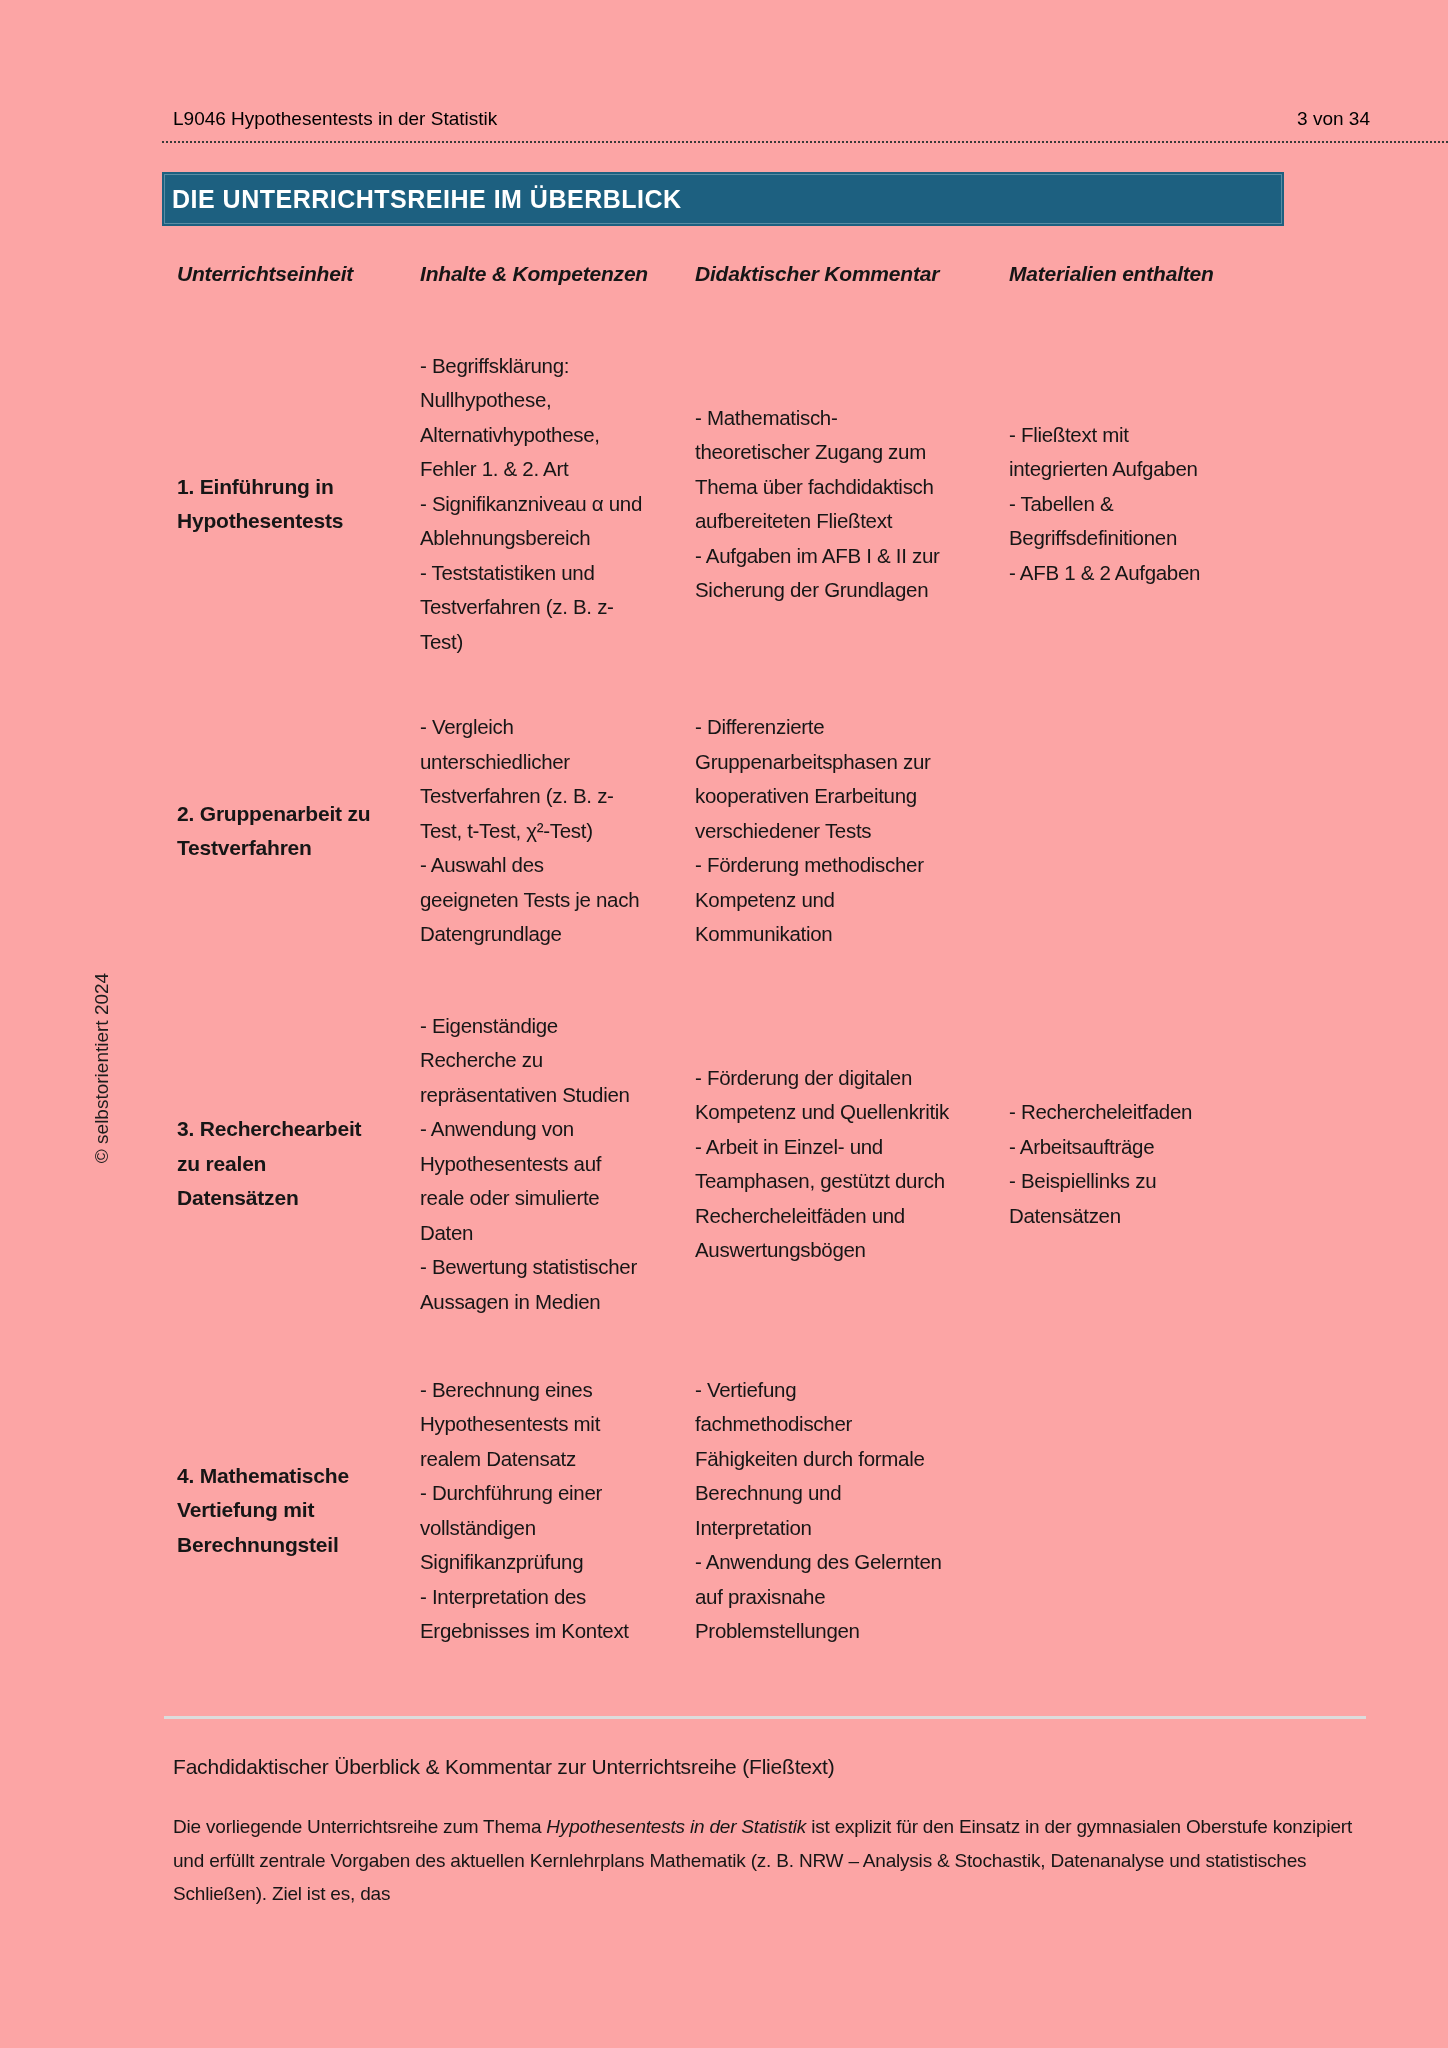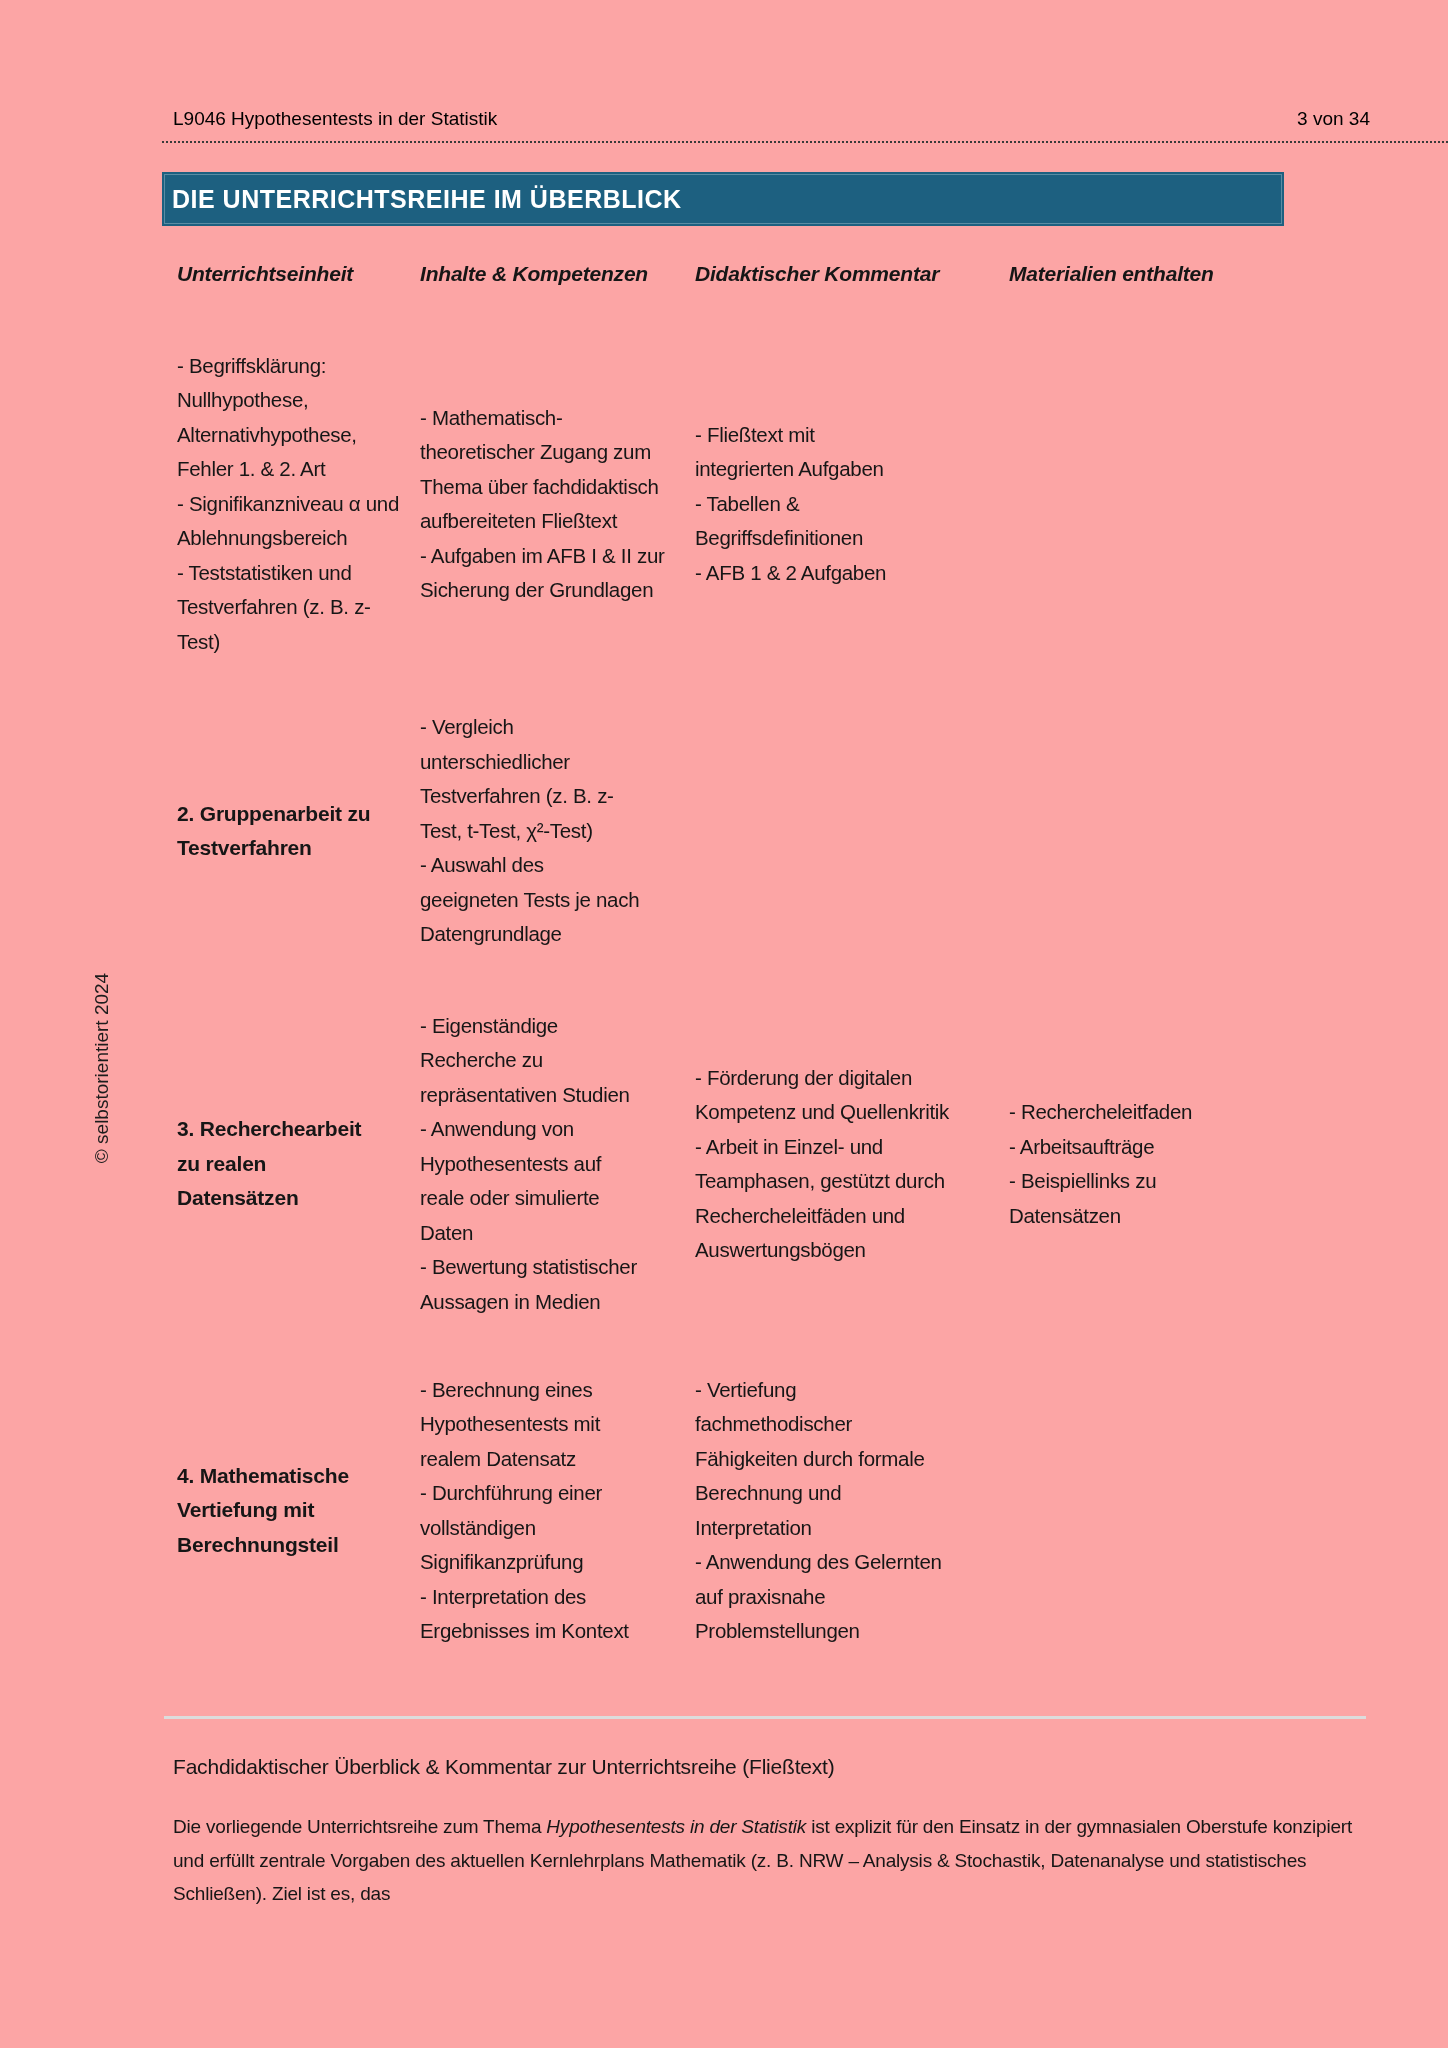--- a/index.html
+++ b/index.html
@@ -58,20 +58,22 @@
   </div>
 
   <div class="thead">
     <div class="th">Unterrichtseinheit</div>
     <div class="th">Inhalte &amp; Kompetenzen</div>
     <div class="th">Didaktischer Kommentar</div>
     <div class="th">Materialien enthalten</div>
   </div>
 
   <div class="trow row1">
+    <div class="cell unit">1. Einführung in
+Hypothesentests</div>
     <div class="cell">- Begriffsklärung:
 Nullhypothese,
 Alternativhypothese,
 Fehler 1. &amp; 2. Art
 - Signifikanzniveau α und
 Ablehnungsbereich
 - Teststatistiken und
 Testverfahren (z. B. z-
 Test)</div>
     <div class="cell">- Mathematisch-
@@ -90,20 +92,27 @@
   <div class="trow row2">
     <div class="cell unit">2. Gruppenarbeit zu
 Testverfahren</div>
     <div class="cell">- Vergleich
 unterschiedlicher
 Testverfahren (z. B. z-
 Test, t-Test, χ²-Test)
 - Auswahl des
 geeigneten Tests je nach
 Datengrundlage</div>
+    <div class="cell">- Differenzierte
+Gruppenarbeitsphasen zur
+kooperativen Erarbeitung
+verschiedener Tests
+- Förderung methodischer
+Kompetenz und
+Kommunikation</div>
   </div>
 
   <div class="trow row3">
     <div class="cell unit">3. Recherchearbeit
 zu realen
 Datensätzen</div>
     <div class="cell">- Eigenständige
 Recherche zu
 repräsentativen Studien
 - Anwendung von

